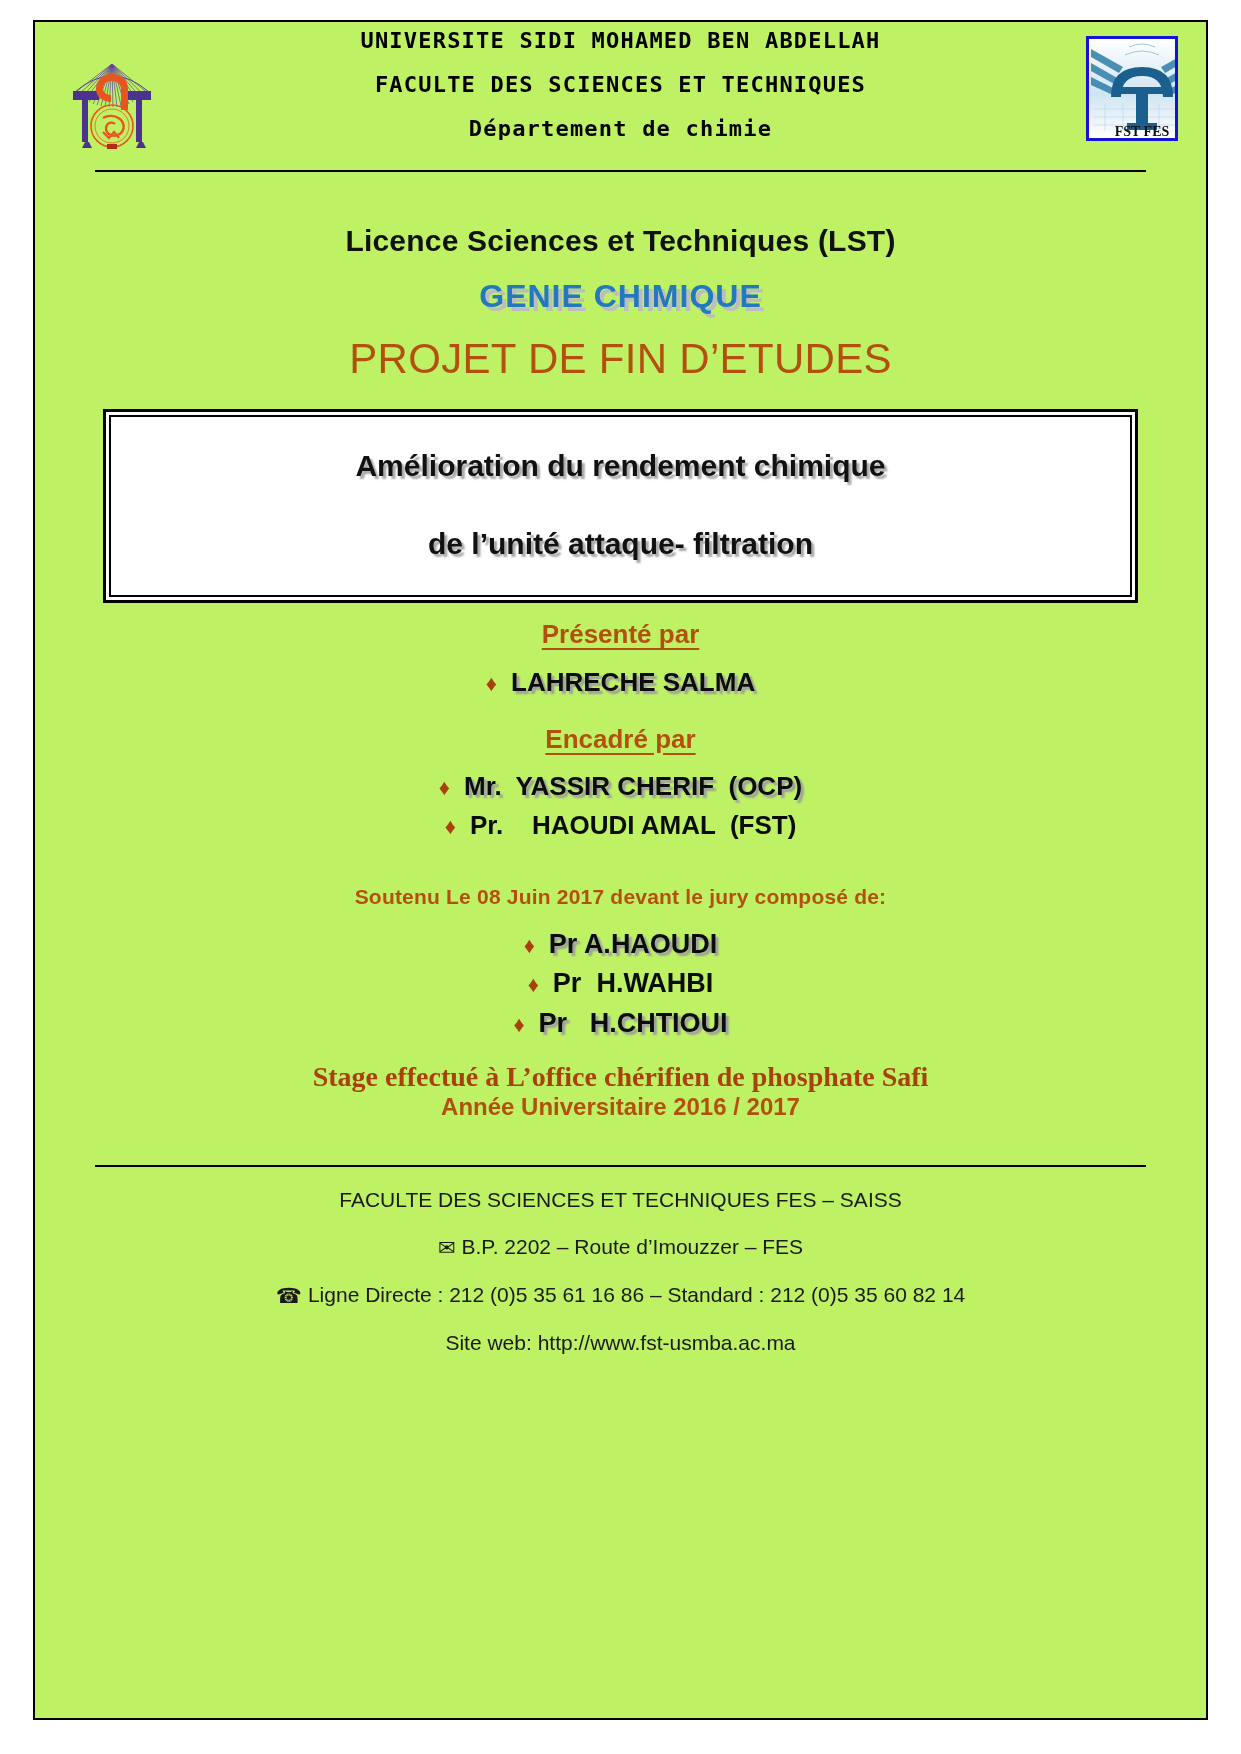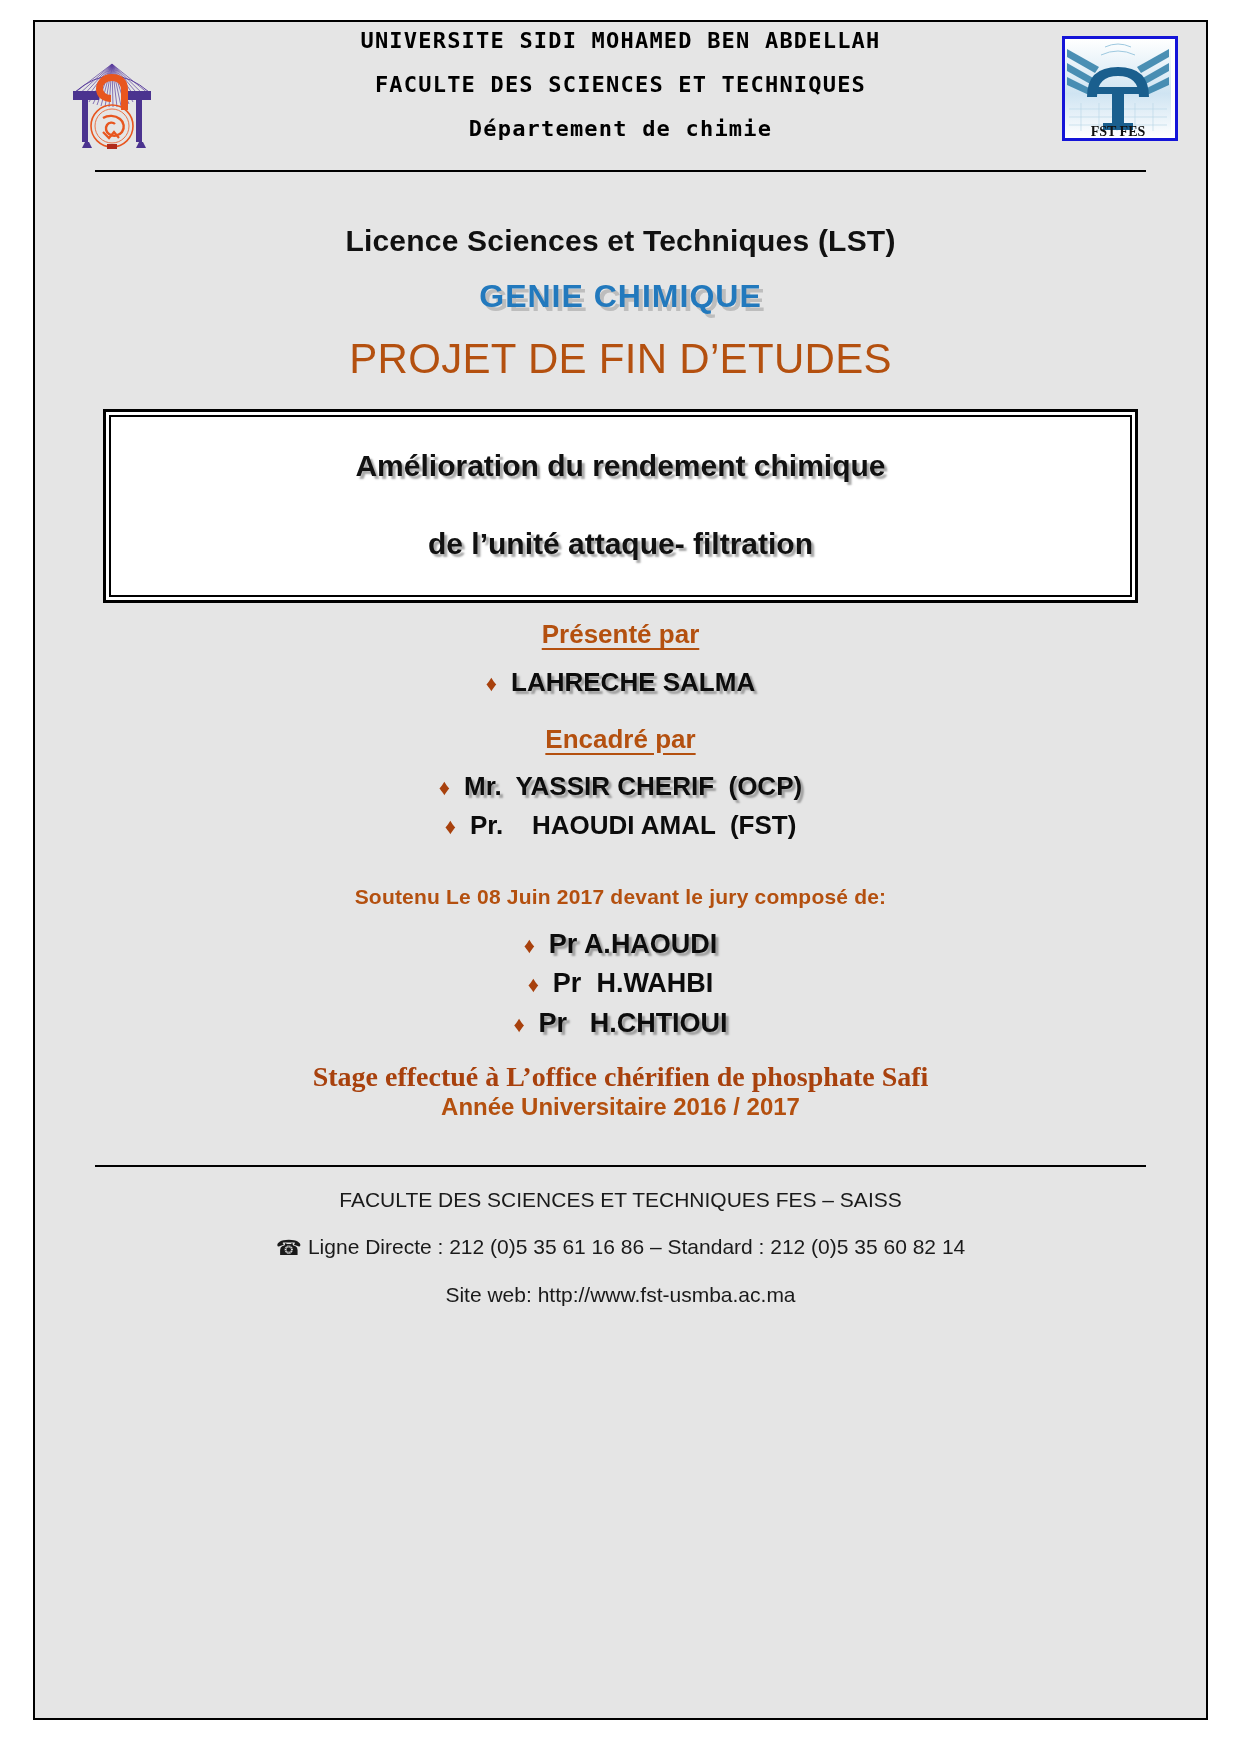--- a/index.html
+++ b/index.html
@@ -17,41 +17,41 @@
 
   
   #page {
     position: absolute;
     left: 33px;
     top: 20px;
     width: 1175px;
     height: 1700px;
     border: 2px solid #000;
     box-sizing: border-box;
-    background: #e5e5e5;
+    background: #bef264;
   }
 
   
   .header {
     position: relative;
     height: 130px;
     margin: 6px 0 0 0;
   }
   .logo-usmba {
     position: absolute;
     left: 28px;
     top: 6px;
     width: 98px;
     height: 122px;
   }
   .logo-fst {
     position: absolute;
     right: 28px;
     top: 8px;
-    width: 116px;
+    width: 92px;
     height: 105px;
     border: 3px solid #1414d8;
     box-sizing: border-box;
     background: #ffffff;
     overflow: hidden;
   }
   .header-titles {
     position: absolute;
     left: 150px;
     right: 150px;
@@ -367,17 +367,18 @@
 
     <div class="stage">Stage effectué à L’office chérifien de phosphate Safi</div>
 
     <div class="annee">Année Universitaire  2016 / 2017</div>
   </div>
 
   <hr class="footer-rule">
 
   <div class="footer">
     <div>FACULTE DES SCIENCES ET TECHNIQUES FES – SAISS</div>
+    <div><span class="ico">✉</span><span>B.P. 2202 – Route d’Imouzzer – FES</span></div>
     <div><span class="ico">☎</span><span>Ligne Directe : 212 (0)5 35 61 16 86 – Standard : 212 (0)5 35 60 82 14</span></div>
     <div>Site web: http://www.fst-usmba.ac.ma</div>
   </div>
 
 </div>
 
 </body></html>

